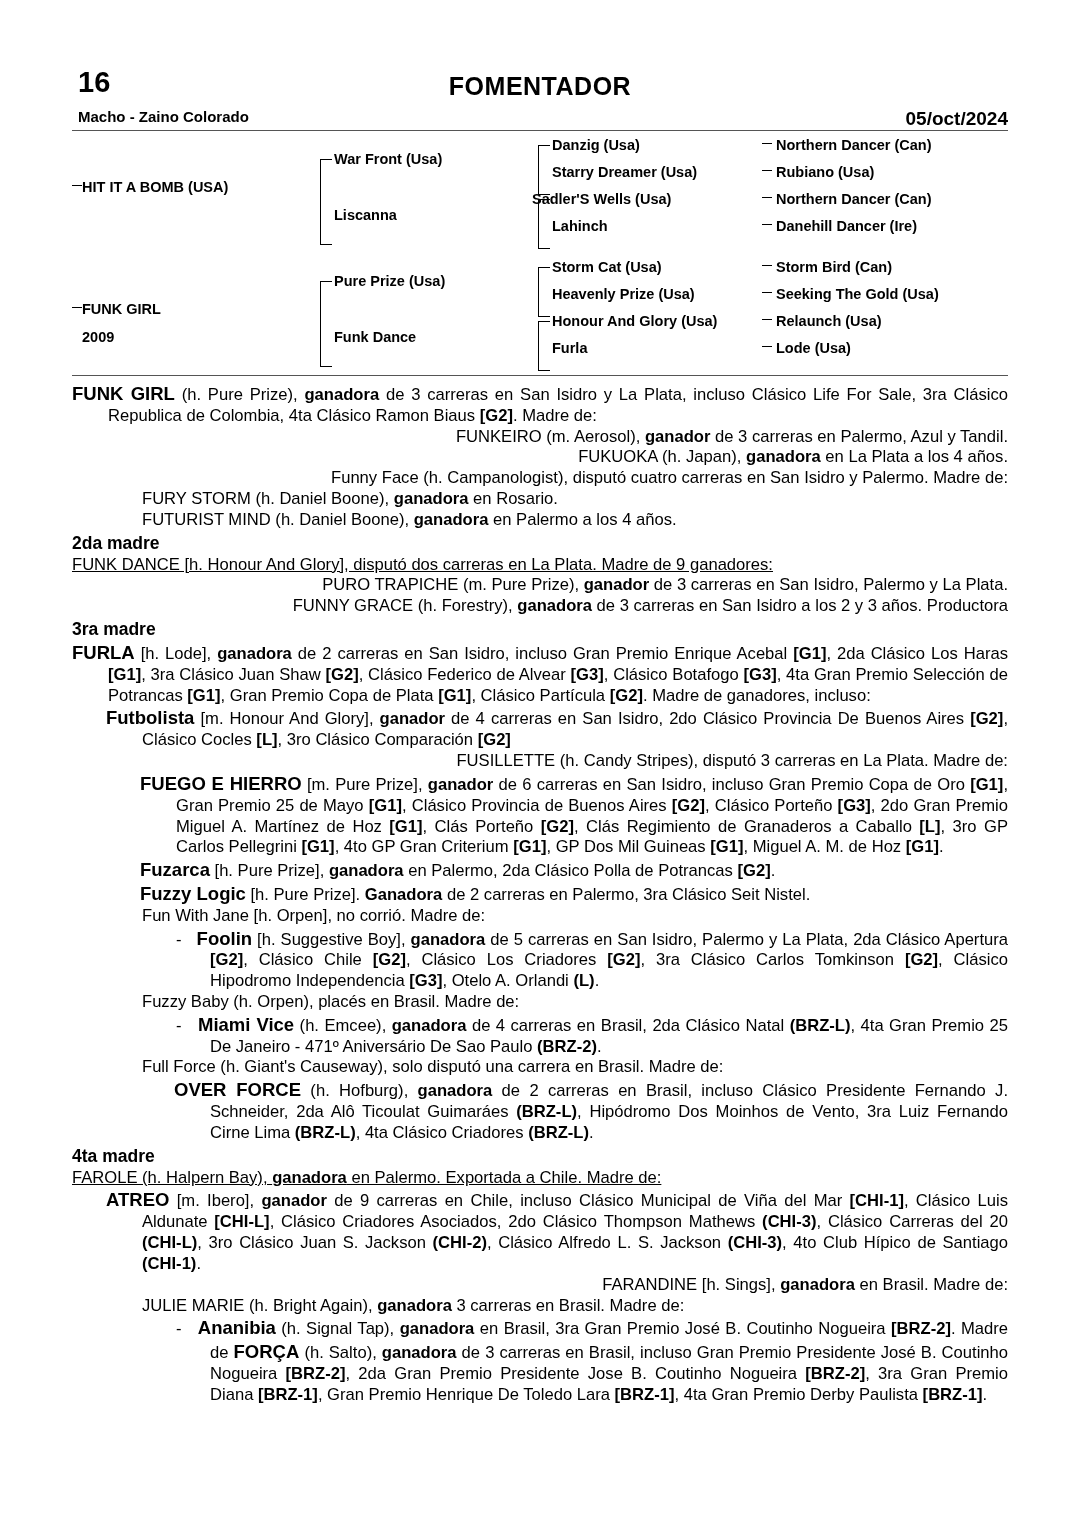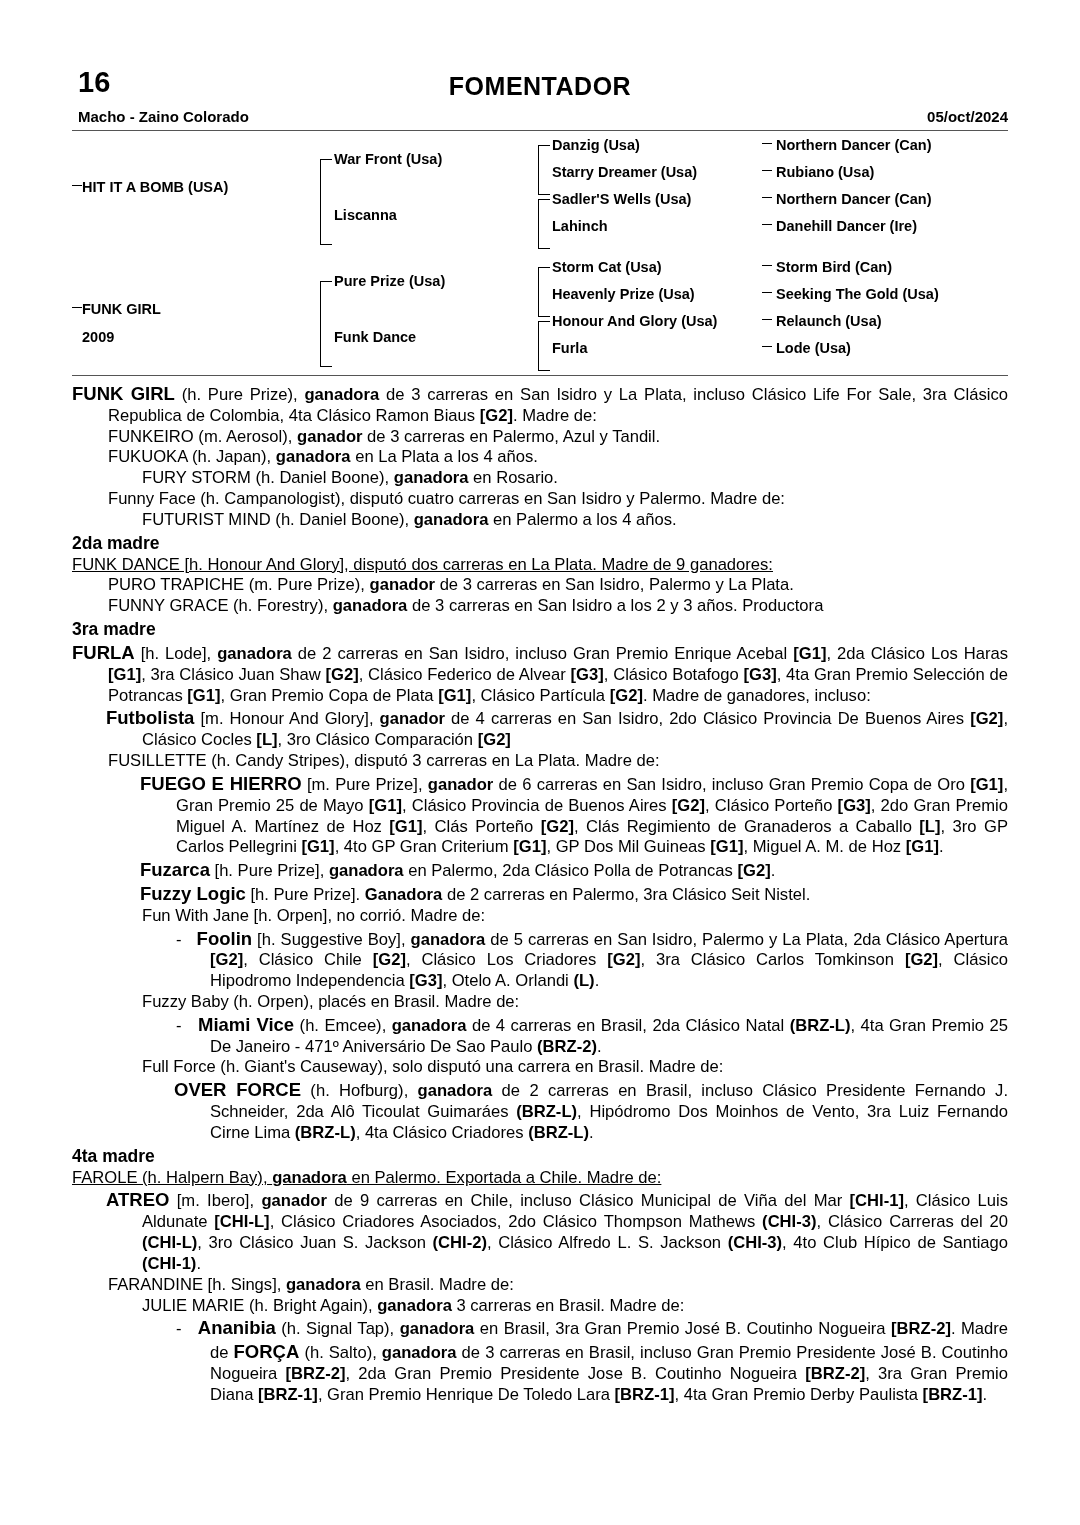--- a/index.html
+++ b/index.html
@@ -51,21 +51,21 @@
     position: absolute;
     left: 6px;
     top: 46px;
     font-size: 15px;
     font-weight: bold;
   }
   .sub-right {
     position: absolute;
     right: 0px;
     top: 46px;
-    font-size: 15px;
+    font-size: 19px;
     font-weight: bold;
   }
 
   .rule {
     margin: 6px 72px 0 72px;
     border-top: 1px solid #555;
     height: 0;
   }
 
   
@@ -107,21 +107,21 @@
   .p {
     margin: 0;
     text-indent: 0;
   }
   
   .lvl0 { padding-left: 0px;  text-indent: 0px; text-decoration: underline; }
   .lvl0h { padding-left: 36px; text-indent: -36px; }
   .lvl1 { padding-left: 70px; text-indent: -36px; }
   .lvl2 { padding-left: 104px; text-indent: -36px; }
   .lvl3 { padding-left: 138px; text-indent: -36px; }
-  .lvl1f { padding-left: 36px; text-indent: 0px; }
+  .lvl1f { padding-left: 36px; text-indent: 0px; text-align: right; }
   .lvl2f { padding-left: 70px; text-indent: 0px; }
   .dashrow {
     padding-left: 138px;
     text-indent: -34px;
   }
   .dashrow2 {
     padding-left: 138px;
     text-indent: -34px;
   }
   b { font-weight: bold; }
@@ -160,21 +160,21 @@
     <div class="ped-item" style="left:262px; top:142px;">Pure Prize (Usa)</div>
     <div class="ped-item" style="left:262px; top:198px;">Funk Dance</div>
 
     <div class="brace" style="left:466px; top:14px; height:48px;"></div>
     <div class="brace" style="left:466px; top:68px; height:48px;"></div>
     <div class="brace" style="left:466px; top:136px; height:48px;"></div>
     <div class="brace" style="left:466px; top:190px; height:48px;"></div>
 
     <div class="ped-item" style="left:480px; top:6px;">Danzig (Usa)</div>
     <div class="ped-item" style="left:480px; top:33px;text-align:center;">Starry Dreamer (Usa)</div>
-    <div class="ped-item" style="left:480px; top:60px;">Sadler'S Wells (Usa)</div>
+    <div class="ped-item" style="left:460px; top:60px;">Sadler'S Wells (Usa)</div>
     <div class="ped-item" style="left:480px; top:87px;">Lahinch</div>
     <div class="ped-item" style="left:480px; top:128px;">Storm Cat (Usa)</div>
     <div class="ped-item" style="left:480px; top:155px;">Heavenly Prize (Usa)</div>
     <div class="ped-item" style="left:480px; top:182px;">Honour And Glory (Usa)</div>
     <div class="ped-item" style="left:480px; top:209px;">Furla</div>
 
     <div class="tick" style="left:690px; top:12px;"></div>
     <div class="tick" style="left:690px; top:39px;"></div>
     <div class="tick" style="left:690px; top:66px;"></div>
     <div class="tick" style="left:690px; top:93px;"></div>
@@ -197,23 +197,23 @@
 
   <div class="body-text">
 
 
     <p class="p lvl0h justify"><span class="big-name">FUNK GIRL</span><span> (h. Pure Prize), </span><b>ganadora</b><span> de 3 carreras en San Isidro y La Plata, incluso Clásico Life For Sale, 3ra Clásico Republica de Colombia, 4ta Clásico Ramon Biaus </span><b>[G2]</b><span>. Madre de:</span></p>
 
     <p class="p lvl1f"><span>FUNKEIRO (m. Aerosol), </span><b>ganador</b><span> de 3 carreras en Palermo, Azul y Tandil.</span></p>
 
     <p class="p lvl1f"><span>FUKUOKA (h. Japan), </span><b>ganadora</b><span> en La Plata a los 4 años.</span></p>
 
+    <p class="p lvl1f">Funny Face (h. Campanologist), disputó cuatro carreras en San Isidro y Palermo. Madre de:</p>
+
     <p class="p lvl2f"><span>FURY STORM (h. Daniel Boone), </span><b>ganadora</b><span> en Rosario.</span></p>
-
-    <p class="p lvl1f">Funny Face (h. Campanologist), disputó cuatro carreras en San Isidro y Palermo. Madre de:</p>
 
     <p class="p lvl2f"><span>FUTURIST MIND (h. Daniel Boone), </span><b>ganadora</b><span> en Palermo a los 4 años.</span></p>
 
     <div class="sec-title">2da madre</div>
 
     <p class="p lvl0">FUNK DANCE [h. Honour And Glory], disputó dos carreras en La Plata. Madre de 9 ganadores:</p>
 
     <p class="p lvl1f"><span>PURO TRAPICHE (m. Pure Prize), </span><b>ganador</b><span> de 3 carreras en San Isidro, Palermo y La Plata.</span></p>
 
     <p class="p lvl1f"><span>FUNNY GRACE (h. Forestry), </span><b>ganadora</b><span> de 3 carreras en San Isidro a los 2 y 3 años. Productora</span></p>

